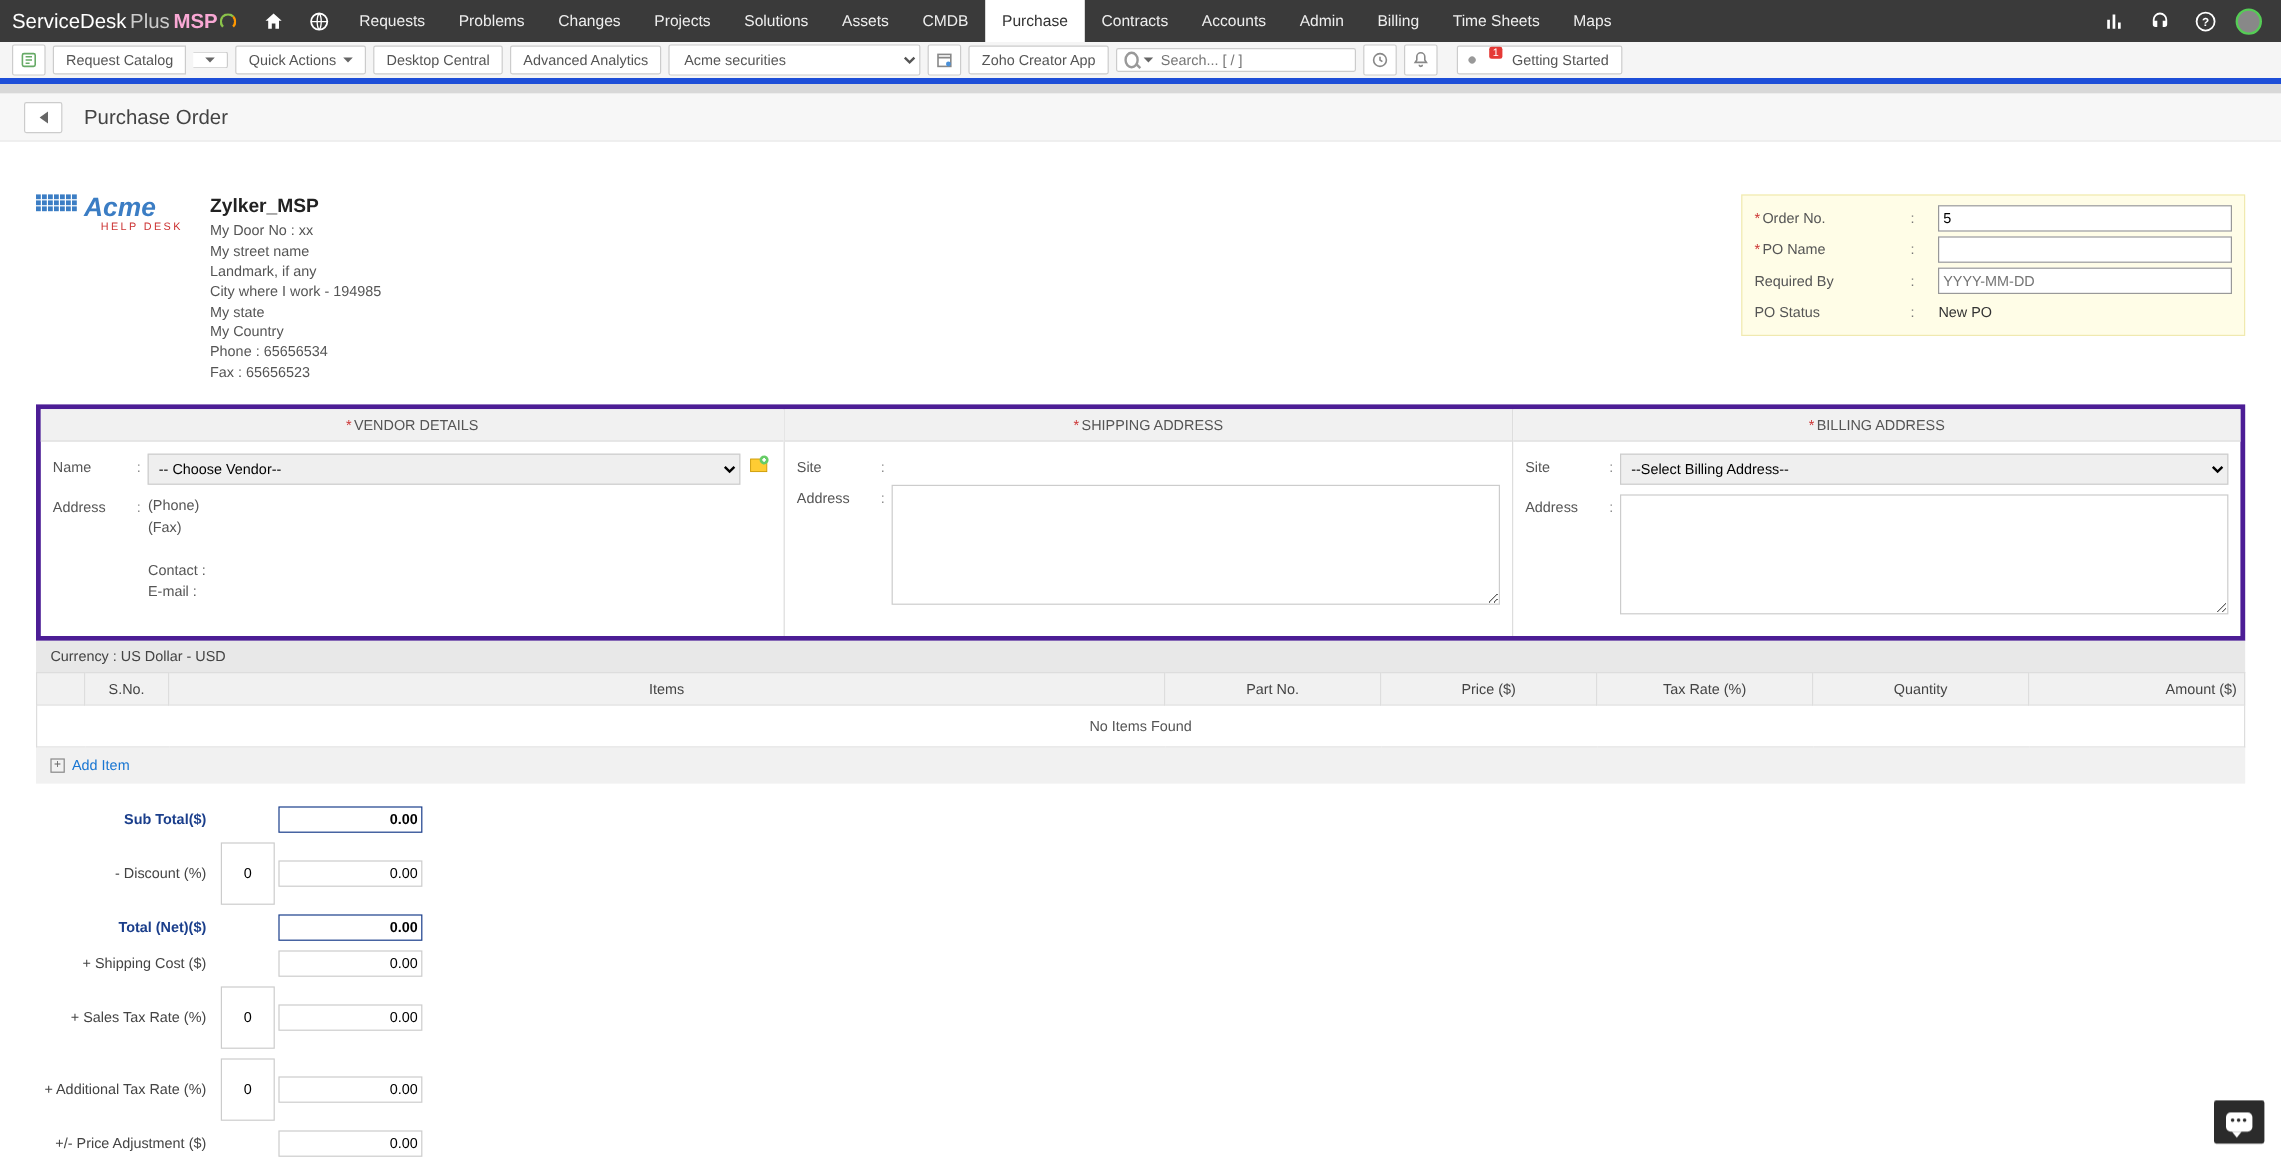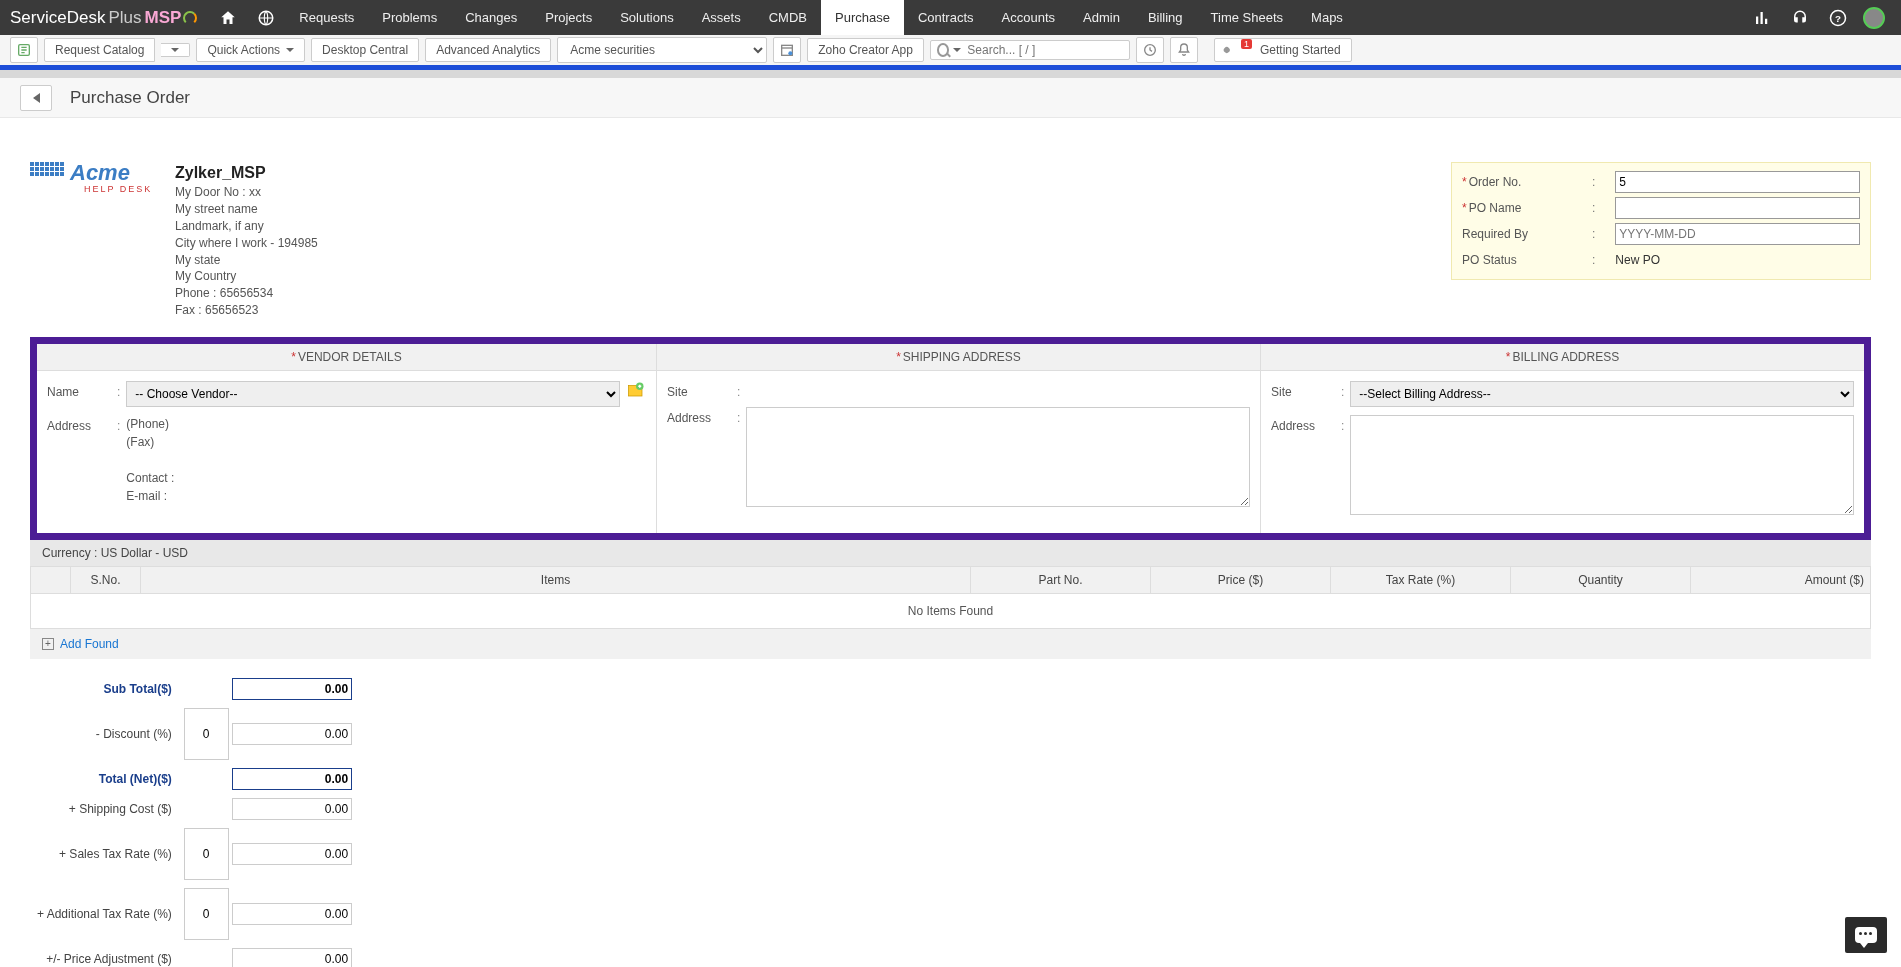--- a/index.html
+++ b/index.html
@@ -56,21 +56,21 @@
 
 
 .po-meta{margin-left:auto;background:#fffde7;border:1px solid #f0e9b0;padding:6px 10px;width:420px;}
 .po-meta .row{display:flex;align-items:center;height:26px;gap:20px;}
 .po-meta .lbl{width:110px;color:#555;}
 .po-meta .colon{color:#777;}
 .po-meta input{flex:1;border:1px solid #999;padding:3px;height:22px;font-size:12px;}
 .req-star{color:#c33;margin-right:2px;}
 
 
-.sections{display:flex;margin-top:18px;border:7px solid #4c1d95;}
+.sections{display:flex;margin-top:18px;border:4px solid #4c1d95;}
 .sec{flex:1;}
 .sec-hdr{background:#f1f1f1;border-bottom:1px solid #ddd;text-align:center;padding:6px;font-size:12px;color:#555;}
 .sec-body{padding:10px;}
 .sec.vendor{flex:0 0 620px;border-right:1px solid #ddd;}
 .sec.ship{border-right:1px solid #ddd;}
 .lrow{display:flex;align-items:flex-start;margin-bottom:8px;}
 .lrow .llbl{width:70px;color:#555;padding-top:4px;}
 .lrow .lcolon{padding:4px 6px 0 0;color:#888;}
 .lrow select{flex:1;border:1px solid #ccc;padding:4px;font-size:12px;}
 .lrow textarea{flex:1;border:1px solid #ccc;height:100px;resize:both;}
@@ -363,21 +363,21 @@
         </tr>
       </thead>
     <tbody>
         <tr>
           <td colspan="8">No Items Found</td>
         </tr>
       </tbody>
   </table>
   <div class="additem-row">
     <span class="plusbox">+</span>
-    <a>Add Found</a>
+    <a>Add Item</a>
   </div>
 
   <div class="totals">
     <table>
       <tbody>
           <tr>
             <td class="lbl strong">Sub Total($)</td>
             <td><input class="amt amt-strong" readonly="" value="0.00" style=""></td>
           </tr>
       <tr>

